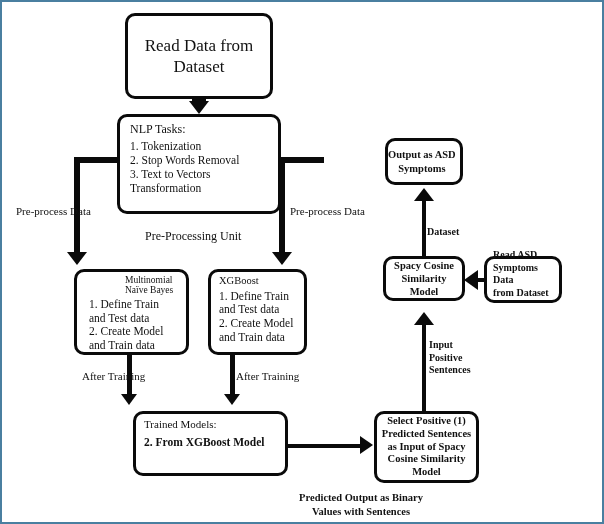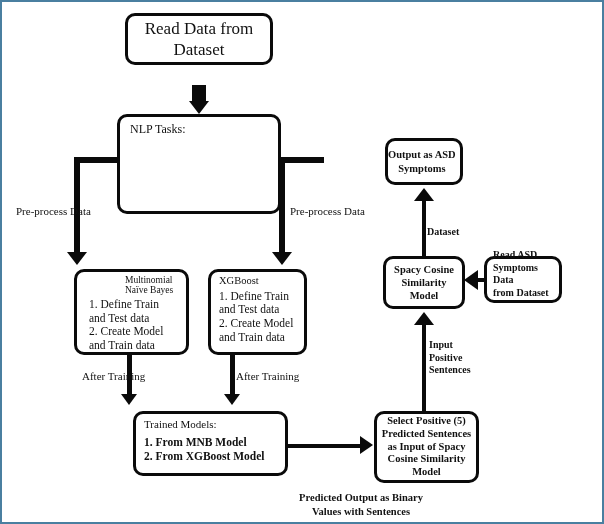--- a/index.html
+++ b/index.html
@@ -28,21 +28,21 @@
     flex-direction: column;
     justify-content: center;
     z-index: 3;
   }
   .node .title {
     font-weight: normal;
   }
 
   
   #n-read-data {
-    left: 123px; top: 11px; width: 148px; height: 52px;
+    left: 123px; top: 11px; width: 148px; height: 86px;
     align-items: center;
     justify-content: center;
   }
   #n-read-data .title {
     font-size: 17px;
     line-height: 1.25;
     text-align: center;
     padding: 0 6px;
   }
 
@@ -83,21 +83,21 @@
     left: 372px; top: 409px; width: 105px; height: 72px;
     align-items: center; justify-content: center;
     padding: 2px 4px;
   }
   #n-select .title {
     font-size: 10.5px; font-weight: bold; line-height: 1.22; text-align: center;
     white-space: pre-line;
   }
 
   #n-spacy {
-    left: 381px; top: 254px; width: 82px; height: 53px;
+    left: 381px; top: 254px; width: 82px; height: 45px;
     align-items: center; justify-content: center;
   }
   #n-spacy .title {
     font-size: 10.5px; font-weight: bold; line-height: 1.25; text-align: center;
     white-space: pre-line;
   }
 
   #n-readasd {
     left: 482px; top: 254px; width: 78px; height: 47px;
     justify-content: flex-end; padding-left: 6px;
@@ -201,46 +201,51 @@
   <div class="conn" style="left:420px; top:196px; width:4px; height:62px;"></div>
   <div class="arrow arrow-up" style="left:412px; top:186px;"></div>
 
   <div class="node" id="n-read-data">
     <div class="title">Read Data from
 Dataset</div>
   </div>
 
   <div class="node" id="n-nlp">
     <div class="hdr">NLP Tasks:</div>
+    <ol>
+      <li>1. Tokenization</li>
+      <li>2. Stop Words Removal</li>
+      <li>3. Text to Vectors
+Transformation</li>
+    </ol>
   </div>
 
   <div class="node" id="n-mnb">
     <div class="hdr">Multinomial Naïve Bayes</div>
     <div class="step">1. Define Train
 and Test data</div>
     <div class="step">2. Create Model
 and Train data</div>
   </div>
 
   <div class="node" id="n-xgb">
     <div class="hdr">XGBoost</div>
     <div class="step">1. Define Train
 and Test data</div>
     <div class="step">2. Create Model
 and Train data</div>
   </div>
 
   <div class="node" id="n-trained">
     <div class="hdr">Trained Models:</div>
-    <div class="item">1. From MNB Model</div>
     <div class="item">2. From XGBoost Model</div>
   </div>
 
   <div class="node" id="n-select">
-    <div class="title">Select Positive (5)
+    <div class="title">Select Positive (1)
 Predicted Sentences
 as Input of Spacy
 Cosine Similarity
 Model</div>
   </div>
 
   <div class="node" id="n-spacy">
     <div class="title">Spacy Cosine
 Similarity
 Model</div>
@@ -252,20 +257,21 @@
 from Dataset</div>
   </div>
 
   <div class="node" id="n-output">
     <div class="title">Output as ASD
 Symptoms</div>
   </div>
 
   <div class="edge-label" id="lbl-pre-left">Pre-process Data</div>
   <div class="edge-label" id="lbl-pre-right">Pre-process Data</div>
+  <div class="edge-label" id="lbl-ppu">Pre-Processing Unit</div>
   <div class="edge-label" id="lbl-after-l">After Training</div>
   <div class="edge-label" id="lbl-after-r">After Training</div>
   <div class="edge-label bold-lbl" id="lbl-output">Dataset</div>
   <div class="edge-label bold-lbl" id="lbl-inputpos">Input
 Positive
 Sentences</div>
   <div class="edge-label" id="lbl-bottom">Predicted Output as Binary
 Values with Sentences</div>
 
 </div>

